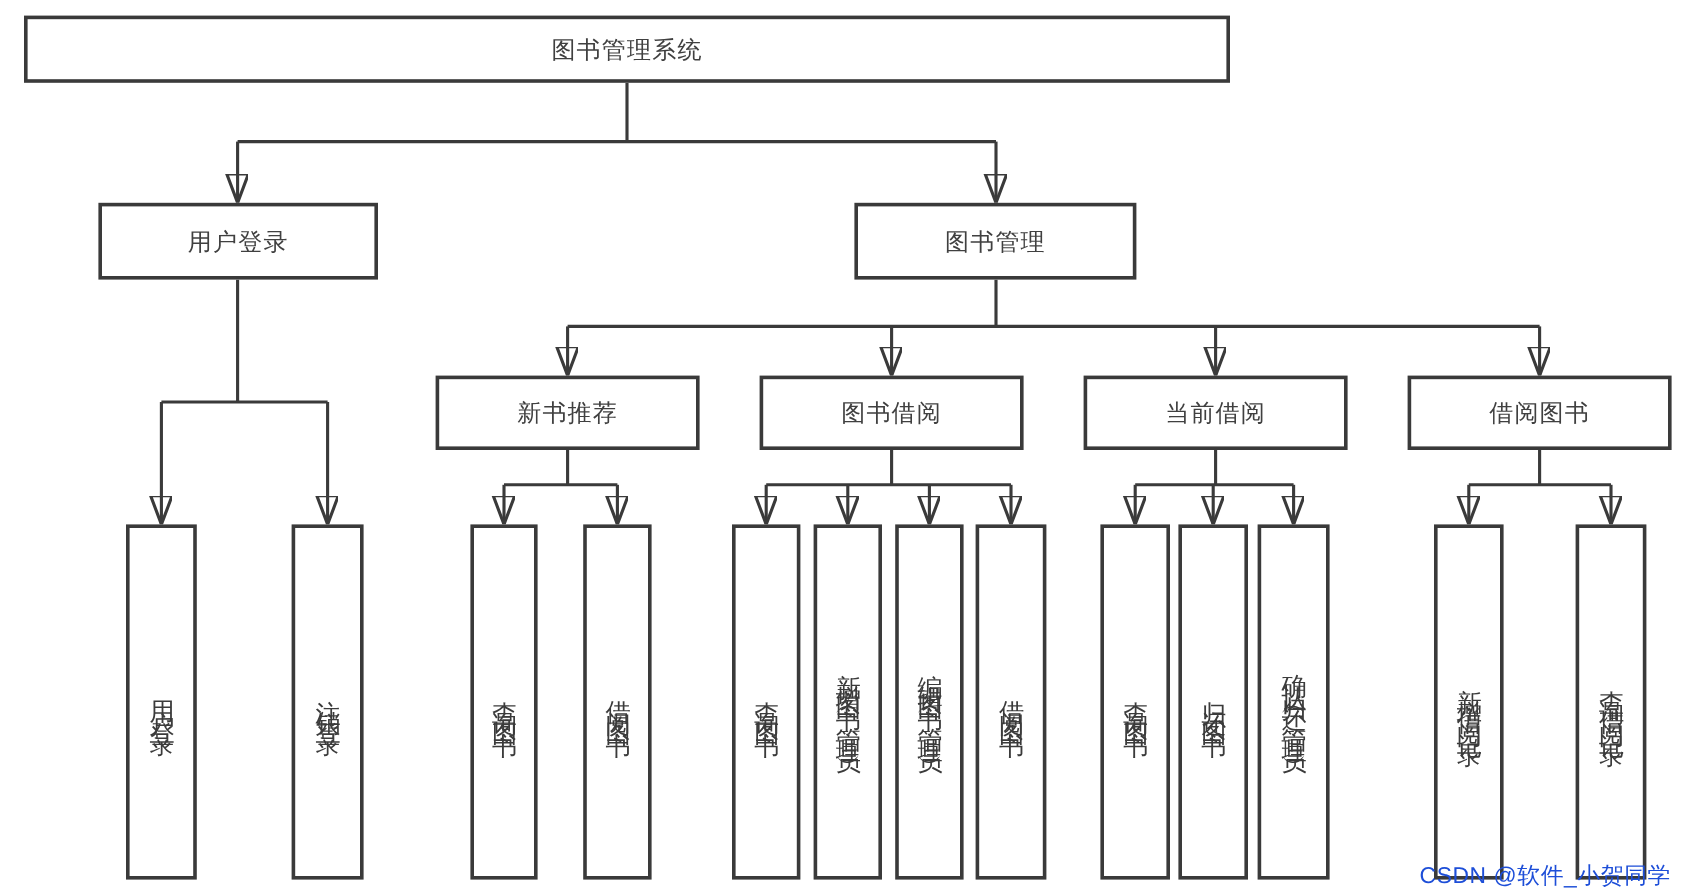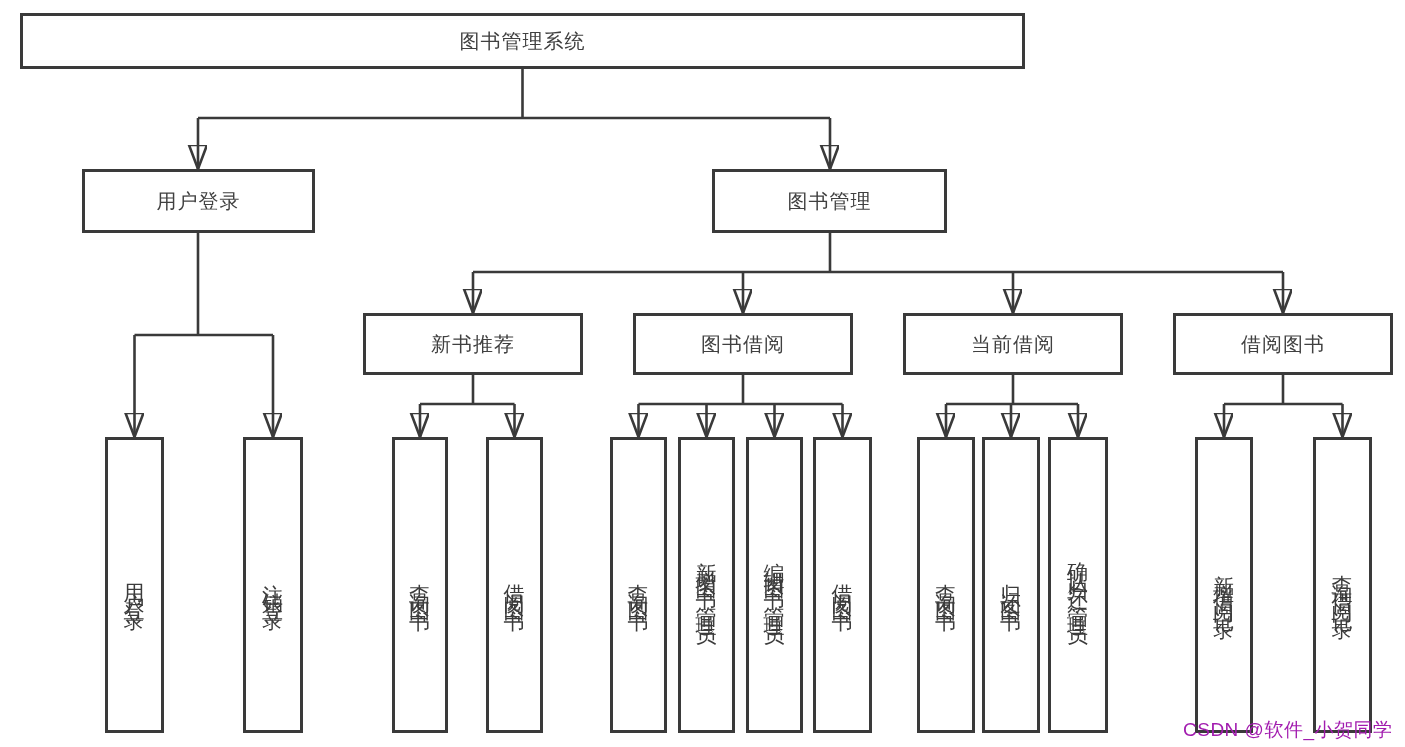--- a/index.html
+++ b/index.html
@@ -70,21 +70,21 @@
   .lf8  { left: 813px;  width: 59px; }
   .lf9  { left: 917px;  width: 58px; }
   .lf10 { left: 982px;  width: 58px; }
   .lf11 { left: 1048px; width: 60px; }
   .lf12 { left: 1195px; width: 58px; }
   .lf13 { left: 1313px; width: 59px; }
   .watermark {
     position: absolute;
     left: 1183px;
     top: 717px;
-    color: #a21caf;
+    color: #1d4ed8;
     font-size: 19px;
     letter-spacing: 0.5px;
     white-space: nowrap;
     z-index: 5;
   }
   .wires path, .wires line {
     stroke: #3a3a3a;
     stroke-width: 2.6;
     fill: none;
   }

